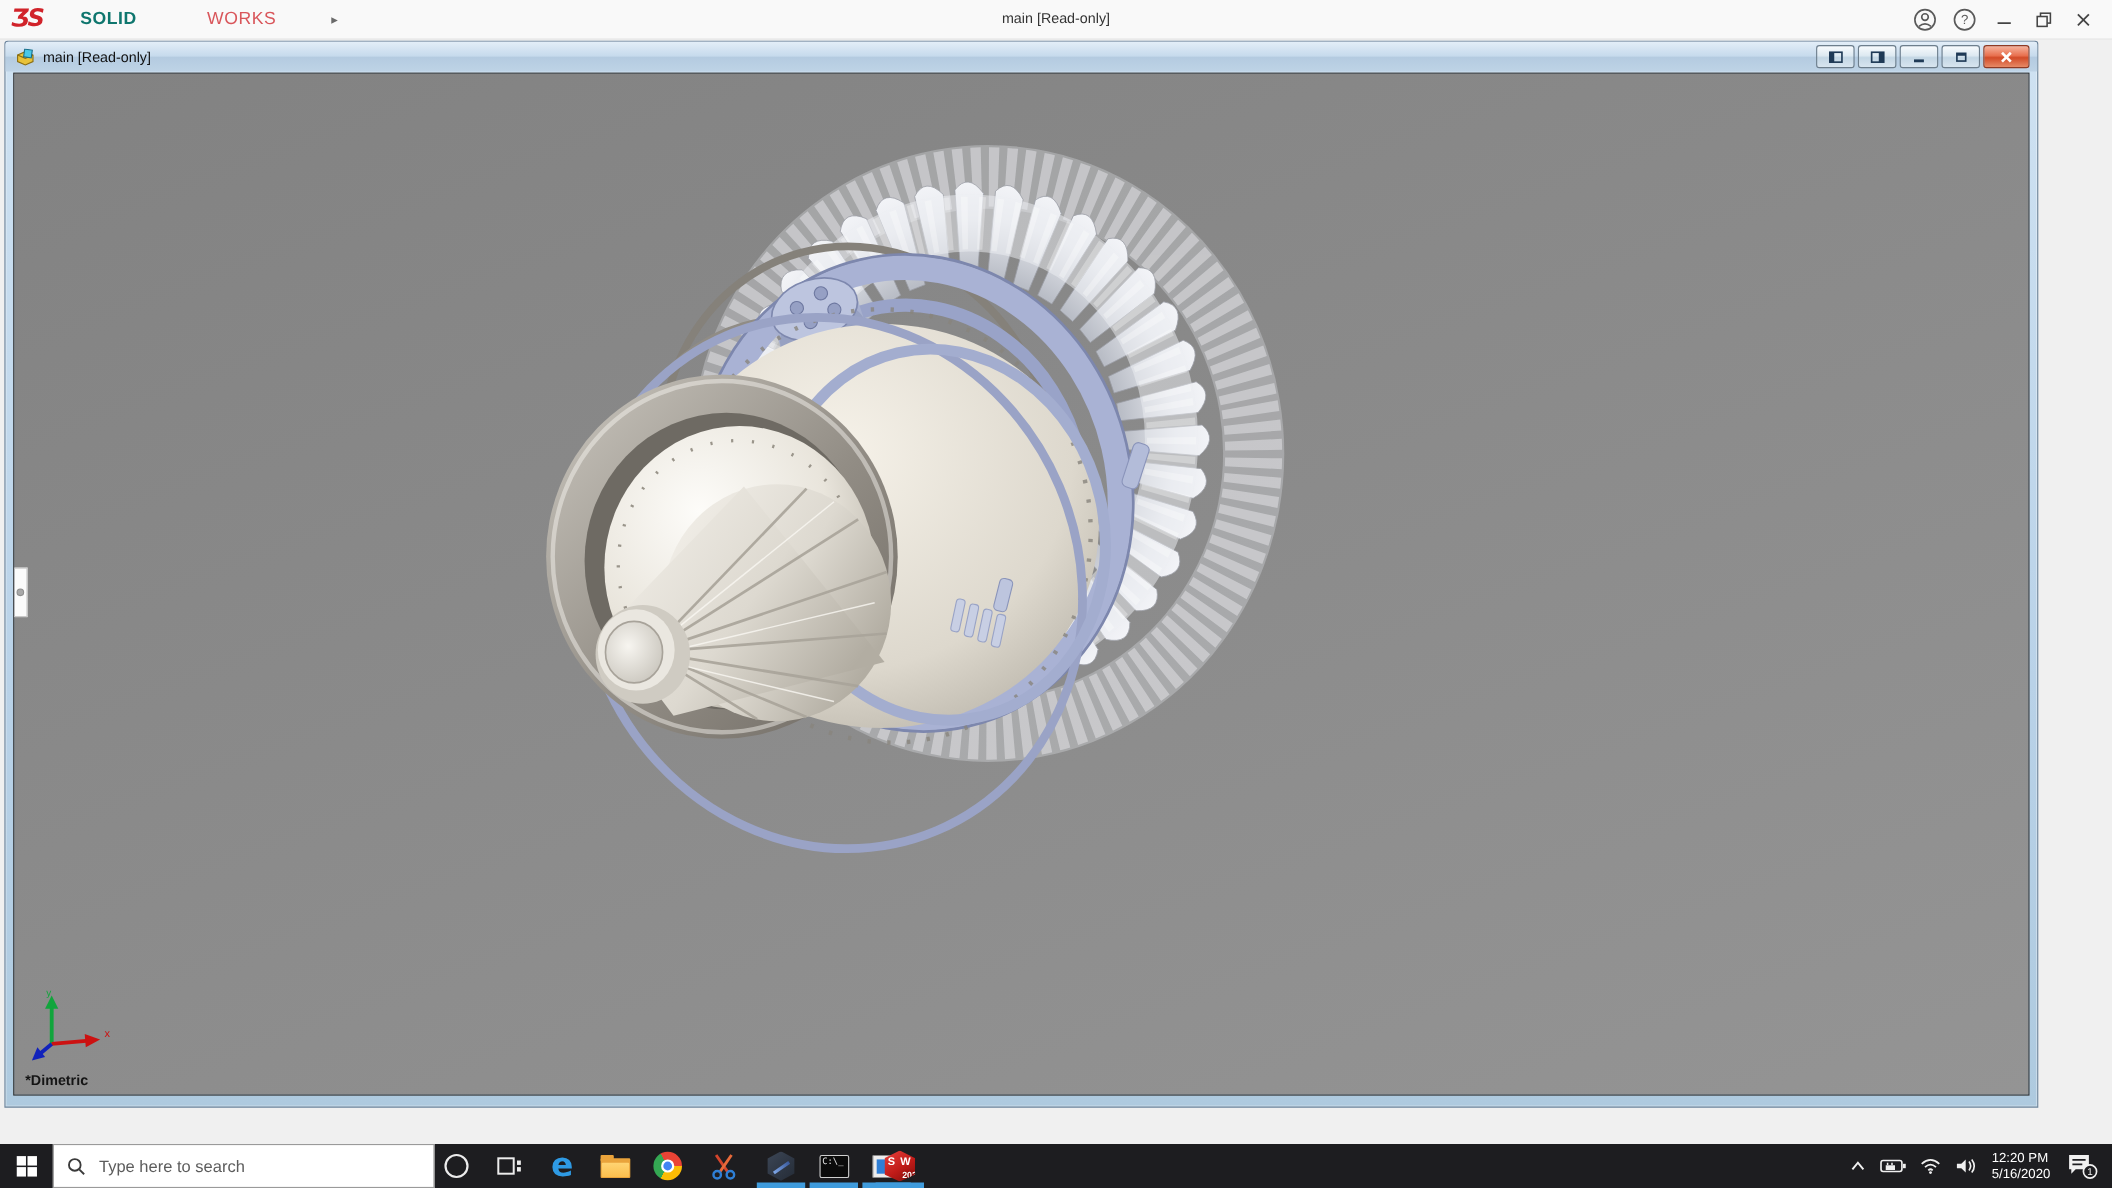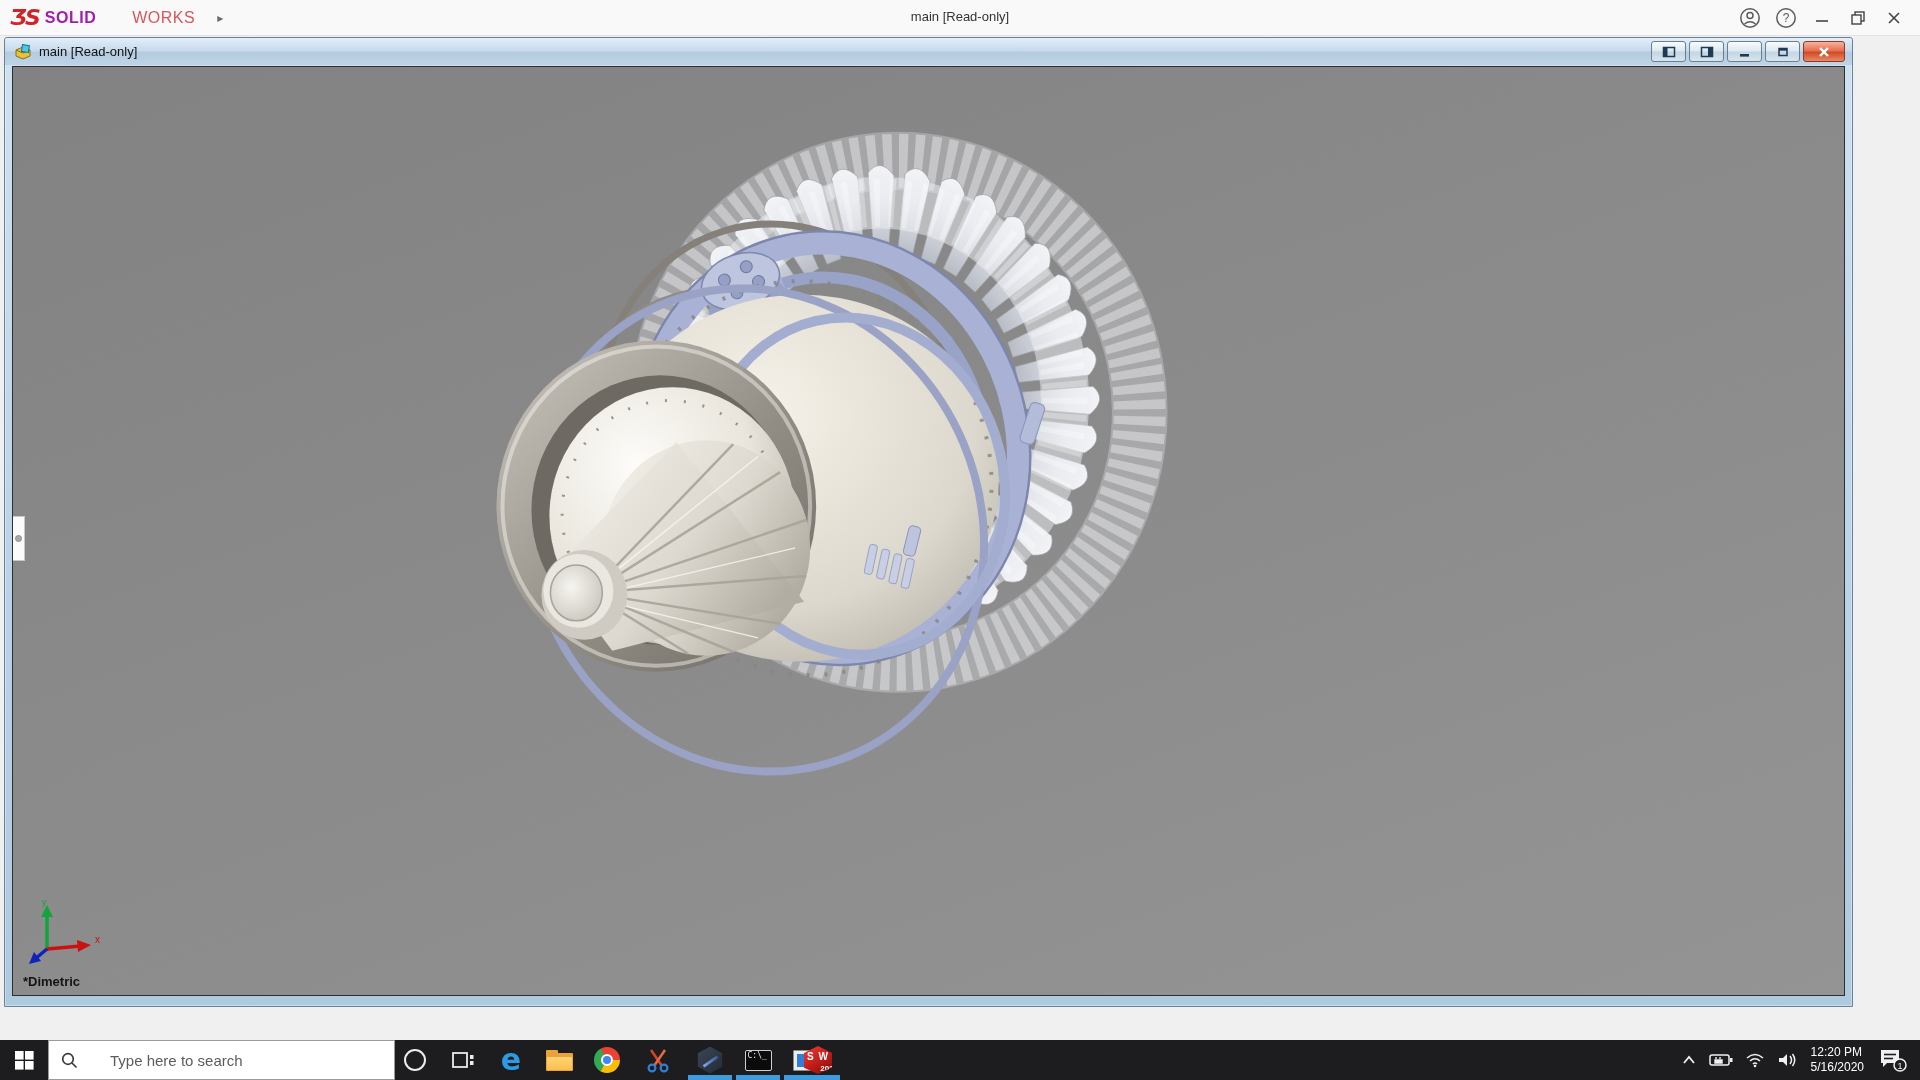--- a/index.html
+++ b/index.html
@@ -2,24 +2,24 @@
 <html><head>
 <meta charset="utf-8">
 <style>
   * { margin:0; padding:0; box-sizing:border-box; }
   html,body { width:1920px; height:1080px; overflow:hidden;
     font-family:"Liberation Sans", sans-serif; background:#f0f0f0; }
 
   
   .app-titlebar { position:absolute; left:0; top:0; width:1920px; height:36px;
     background:#f9f9f9; border-bottom:1px solid #e3e3e3; }
-  .brand { position:absolute; left:10px; top:5px; display:flex; align-items:center; }
+  .brand { position:absolute; left:10px; top:5px; display:flex; align-items:center;gap:28px; }
   .brand-mark { font-family:"DejaVu Sans", sans-serif; font-style:italic; font-weight:bold;
     font-size:22px; color:#d1232a; letter-spacing:-2px; margin-right:6px; }
-  .brand-solid { font-size:16px; font-weight:bold; color:#a21caf; letter-spacing:.5px; }
+  .brand-solid { font-size:16px; font-weight:bold; color:#0f766e; letter-spacing:.5px; }
   .brand-works { font-size:16px; font-weight:300; color:#d9565b; letter-spacing:.5px;margin-left:36px; }
   .brand-arrow { margin-left:22px; color:#6a6a6a; font-size:12px; cursor:pointer; }
   .app-title { position:absolute; left:0; right:0; top:9px; text-align:center;
     font-size:13px; color:#333; }
   .app-controls { position:absolute; right:8px; top:0; height:36px; display:flex; align-items:center; }
   .app-ctrl { width:36px; height:36px; display:flex; align-items:center; justify-content:center; cursor:pointer; }
 
   
   .doc-window { position:absolute; left:4px; top:37px; width:1849px; height:970px;
     background:linear-gradient(180deg,#cfe2f2 0%,#b9d2e8 60%,#aecadf 100%);
@@ -47,21 +47,21 @@
   .splitter-dot { position:absolute; left:2px; top:18px; width:7px; height:7px; border-radius:50%;
     background:#a9a9a9; border:1px solid #8f8f8f; }
   .view-label { position:absolute; left:10px; bottom:6px; font-size:13px; font-weight:bold; color:#141414; }
   .triad { position:absolute; left:16px; bottom:26px; }
 
   
   .taskbar { position:absolute; left:0; top:1040px; width:1920px; height:40px; background:#1d1d20; }
   .start-btn { position:absolute; left:0; top:0; width:48px; height:40px;
     display:flex; align-items:center; justify-content:center; cursor:pointer; }
   .search-box { position:absolute; left:48px; top:0; width:347px; height:40px; background:#ffffff;
-    border:1px solid #9a9a9a; display:flex; align-items:center; padding-left:12px; cursor:text;gap:20px; }
+    border:1px solid #9a9a9a; display:flex; align-items:center; padding-left:12px; cursor:text; }
   .search-box .ph { font-size:15px; color:#5c5c5c; margin-left:12px; }
   .tb-slot { position:absolute; top:0; width:48px; height:40px; display:flex;
     align-items:center; justify-content:center; cursor:pointer; }
   .run-bar { position:absolute; left:2px; bottom:0; width:44px; height:5px; background:#3f9bdc; }
   .tray { position:absolute; right:0; top:0; height:40px; display:flex; align-items:center; }
   .tray-item { height:40px; display:flex; align-items:center; justify-content:center; cursor:pointer; padding:0 6px; }
   .clock { text-align:left; color:#fff; font-size:12px; line-height:15px; padding:0 8px; cursor:pointer; }
 
   
   .edge-e { font-size:30px; font-weight:bold; color:#2e9ae4; font-family:"DejaVu Sans",sans-serif; line-height:1; }

